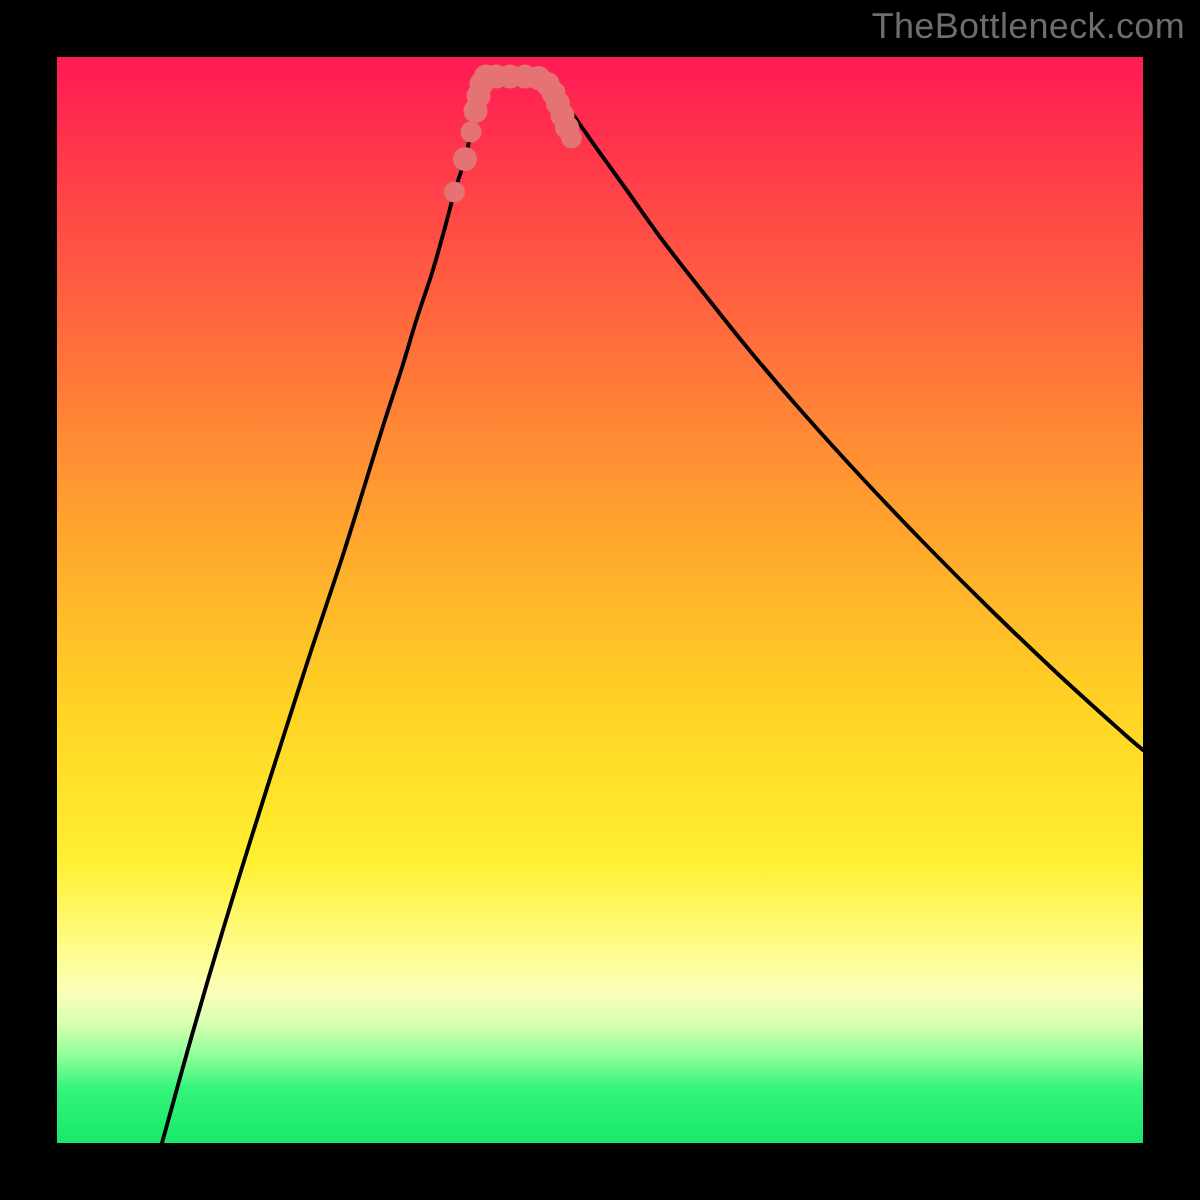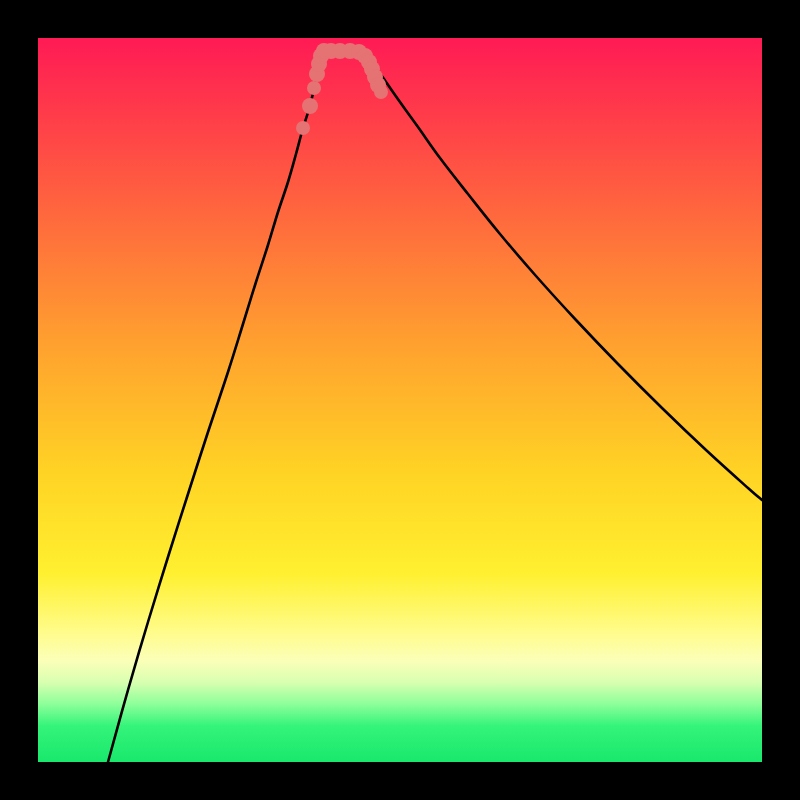--- a/index.html
+++ b/index.html
@@ -58,20 +58,21 @@
     top: 0;
     width: 724px;
     height: 724px;
     overflow: visible;
   }
 </style>
 </head>
 <body>
 
 <div class="frame">
+  <div class="watermark">TheBottleneck.com</div>
   <div class="plot">
     <svg class="curves" viewBox="0 0 724 724">
       <g id="curve-group">
           <path d="M 70 724 C 73.6 711.04, 82.8 677.2, 90 652 C 97.2 626.8, 102.8 607.94, 110 584 C 117.2 560.06, 122.8 542.04, 130 519 C 137.2 495.96, 142.8 478.5, 150 456 C 157.2 433.5, 162.8 415.96, 170 394 C 177.2 372.04, 183.7 353.44, 190 334 C 196.3 314.56, 199.96 302.2, 205 286 C 210.04 269.8, 213.5 258.22, 218 244 C 222.5 229.78, 226.04 219.6, 230 207 C 233.96 194.4, 236.4 185.34, 240 174 C 243.6 162.66, 246.76 154.44, 250 144 C 253.24 133.56, 255.3 125.72, 258 116 C 260.7 106.28, 262.48 98.64, 265 90 C 267.52 81.36, 270.02 75.2, 272 68 C 273.98 60.8, 274.74 55.76, 276 50 C 277.26 44.24, 278.1 40.32, 279 36 C 279.9 31.68, 280.28 29.24, 281 26 C 281.72 22.76, 282.46 20.34, 283 18 C 283.54 15.66, 283.82 13.9, 284 13" fill="none" stroke="#000000" stroke-width="2.6" stroke-linecap="round"></path>
           <path d="M 284 13 C 291.2 13, 316.8 13, 324 13" fill="none" stroke="#000000" stroke-width="2.6" stroke-linecap="round"></path>
           <path d="M 324 13 C 325.08 14.26, 327.48 16.94, 330 20 C 332.52 23.06, 334.76 25.68, 338 30 C 341.24 34.32, 343.68 37.88, 348 44 C 352.32 50.12, 356.24 55.9, 362 64 C 367.76 72.1, 372.8 78.92, 380 89 C 387.2 99.08, 393 107.94, 402 120 C 411 132.06, 419.2 142.32, 430 156 C 440.8 169.68, 449.76 181.24, 462 196 C 474.24 210.76, 484.32 222.52, 498 238 C 511.68 253.48, 523.24 266.16, 538 282 C 552.76 297.84, 564.52 310.16, 580 326 C 595.48 341.84, 608.16 354.52, 624 370 C 639.84 385.48, 652.52 397.6, 668 412 C 683.48 426.4, 699.92 441, 710 450 C 720.08 459, 721.48 459.84, 724 462" fill="none" stroke="#000000" stroke-width="2.6" stroke-linecap="round"></path>
         </g>
       <g id="marker-group">
           <circle cx="265" cy="90" r="7" fill="#e57373" stroke="#d86a6a" stroke-width="0"></circle>
           <circle cx="272" cy="68" r="8" fill="#e57373" stroke="#d86a6a" stroke-width="0"></circle>

